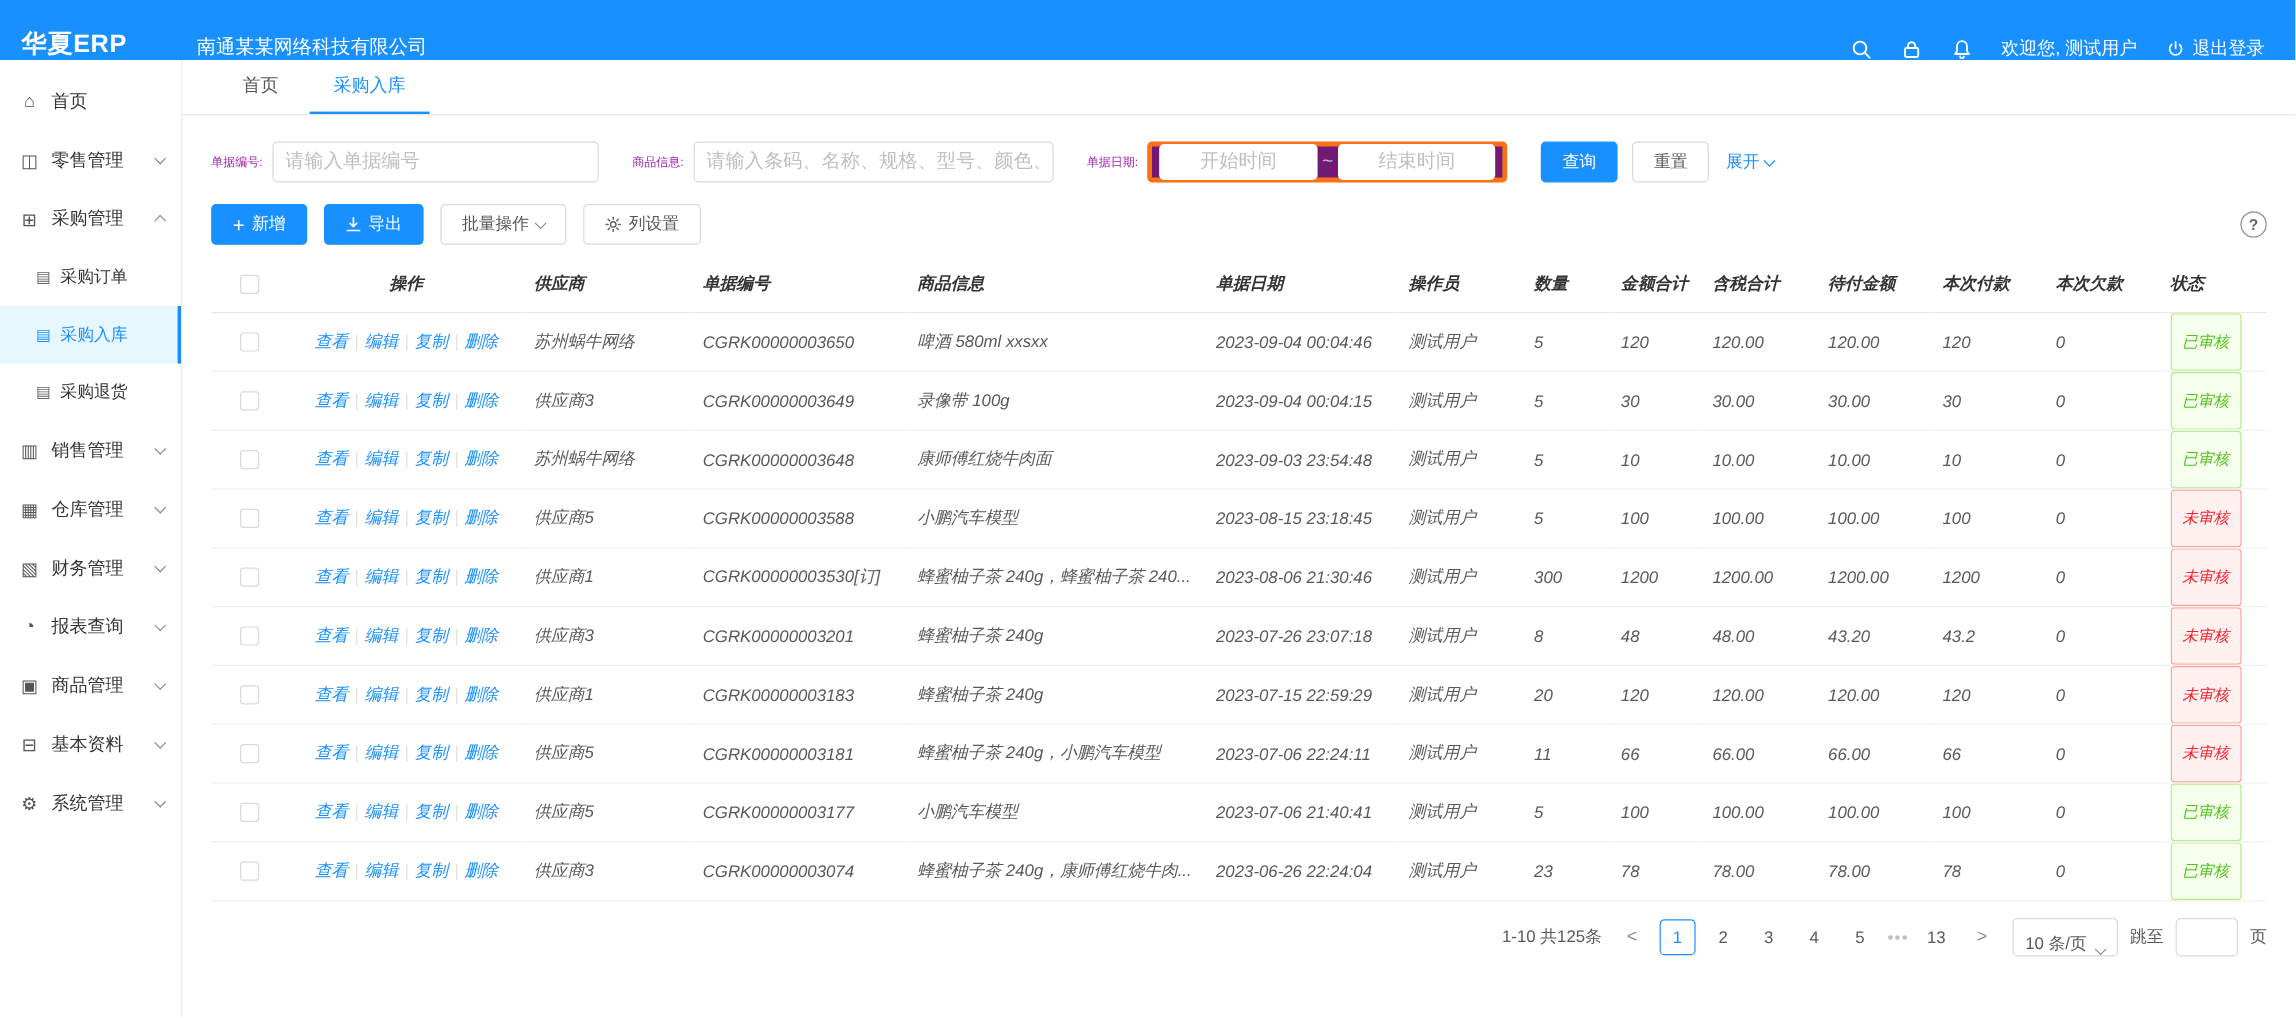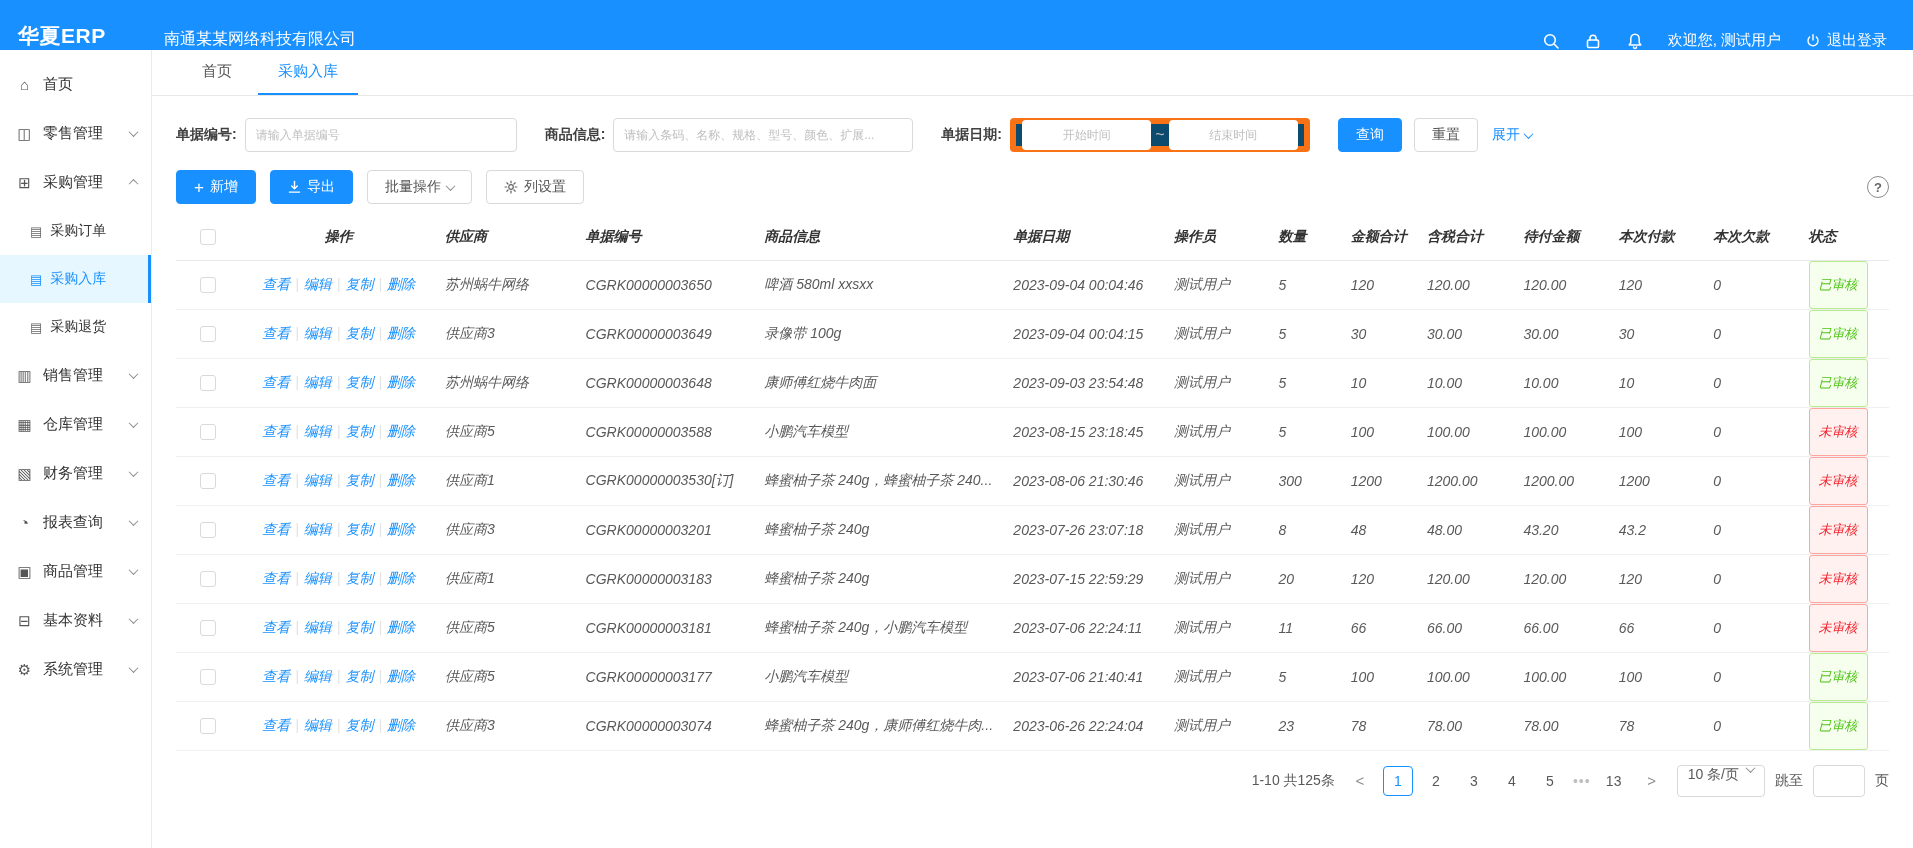--- a/index.html
+++ b/index.html
@@ -31,27 +31,27 @@
   .submenu-item.active{background:var(--sidebar-active-bg);color:var(--primary);border-right:3px solid var(--primary);}
   .submenu-item.active .mi-icon{color:var(--primary);}
   .content{flex:1;display:flex;flex-direction:column;overflow:hidden;}
   
   .tabbar{height:46px;border-bottom:1px solid var(--border);display:flex;align-items:stretch;padding-left:30px;gap:6px;background:#fff;}
   .tab{display:flex;align-items:center;padding:0 20px;font-size:15px;color:#555;cursor:pointer;border-bottom:2px solid transparent;}
   .tab.active{color:var(--primary);border-bottom-color:var(--primary);}
   .page{padding:0 24px;}
   
   .filter-bar{display:flex;align-items:center;margin-top:22px;}
-  .filter-bar label{font-weight:bold;font-size:14px;color:#404040;margin-right:8px;white-space:nowrap;}
+  .filter-bar label{font-weight:normal;font-size:10px;color:#a21caf;margin-right:8px;white-space:nowrap;}
   .filter-group{display:flex;align-items:center;margin-right:28px;}
-  input{height:34px;border:1px solid #d9d9d9;border-radius:4px;padding:0 10px;font-size:12px;color:#555;outline:none;}
+  input{height:34px;border:1px solid #d9d9d9;border-radius:4px;padding:0 10px;font-size:16px;color:#555;outline:none;}
   input::placeholder{color:#bfbfbf;}
   .bill-input{width:272px;}
   .product-input{width:300px;}
-  .date-range{display:flex;align-items:center;border:6px solid #f97316;border-radius:4px;height:34px;width:300px;padding:0 6px;background:#0c4a6e;}
+  .date-range{display:flex;align-items:center;border:4px solid #f97316;border-radius:4px;height:34px;width:300px;padding:0 6px;background:#701a75;}
   .date-range input{border:none;height:30px;flex:1;min-width:0;text-align:center;}
   .tilde{color:#bfbfbf;padding:0 4px;}
   .btn{height:34px;padding:0 17px;border:1px solid #d9d9d9;background:#fff;border-radius:4px;font-size:14px;color:#555;cursor:pointer;display:inline-flex;align-items:center;gap:6px;font-family:inherit;}
   .btn.primary{background:var(--primary);border-color:var(--primary);color:#fff;}.ml12{margin-left:12px}
   .expand{color:var(--primary);font-size:14px;display:inline-flex;align-items:center;gap:5px;margin-left:14px;cursor:pointer;text-decoration:none;}
   
   .toolbar{display:flex;align-items:center;gap:14px;margin:18px 0 10px;}
   .plus{font-size:17px;line-height:1;}
   .help{margin-left:auto;width:22px;height:22px;border:1.5px solid #8c8c8c;border-radius:50%;display:flex;align-items:center;justify-content:center;color:#666;font-size:13px;font-weight:bold;cursor:pointer;}
   
@@ -64,21 +64,21 @@
   .sep{color:#e3e3e3;}
   .badge{display:inline-block;padding:14px 9px;border-radius:3px;font-size:13px;line-height:18px;}
   .badge.green{color:var(--green);background:var(--green-bg);border:1px solid var(--green-border);}
   .badge.red{color:var(--red);background:var(--red-bg);border:1px solid var(--red-border);}
   
   .pagination{display:flex;align-items:center;justify-content:flex-end;gap:10px;margin-top:14px;font-size:14px;color:var(--text);}
   .pg-btn{min-width:30px;height:30px;line-height:30px;text-align:center;border-radius:4px;cursor:pointer;color:#595959;}
   .pg-btn.active{border:1px solid var(--primary);color:var(--primary);line-height:28px;background:#fff;}
   .pg-btn.prev,.pg-btn.next{color:#8c8c8c;font-size:15px;}
   .pg-ellipsis{color:#bfbfbf;letter-spacing:1px;}
-  .page-size{border:1px solid #d9d9d9;border-radius:4px;height:32px;display:inline-flex;align-items:flex-start;padding:0 10px;gap:8px;cursor:pointer;background:#fff;}
+  .page-size{border:1px solid #d9d9d9;border-radius:4px;height:32px;display:inline-flex;align-items:flex-end;padding:0 10px;gap:8px;cursor:pointer;background:#fff;}
   .jump-input{width:52px;height:32px;}
   
   .chev{width:7px;height:7px;border-right:1.6px solid #8c8c8c;border-bottom:1.6px solid #8c8c8c;display:inline-block;flex:none;}
   .chev.down{transform:rotate(45deg) translate(-1px,-1px);}
   .chev.up{transform:rotate(-135deg) translate(-1px,-1px);}
   .chev.blue{border-color:var(--primary);}
   svg{display:block}
 </style>
 </head>
 <body>

